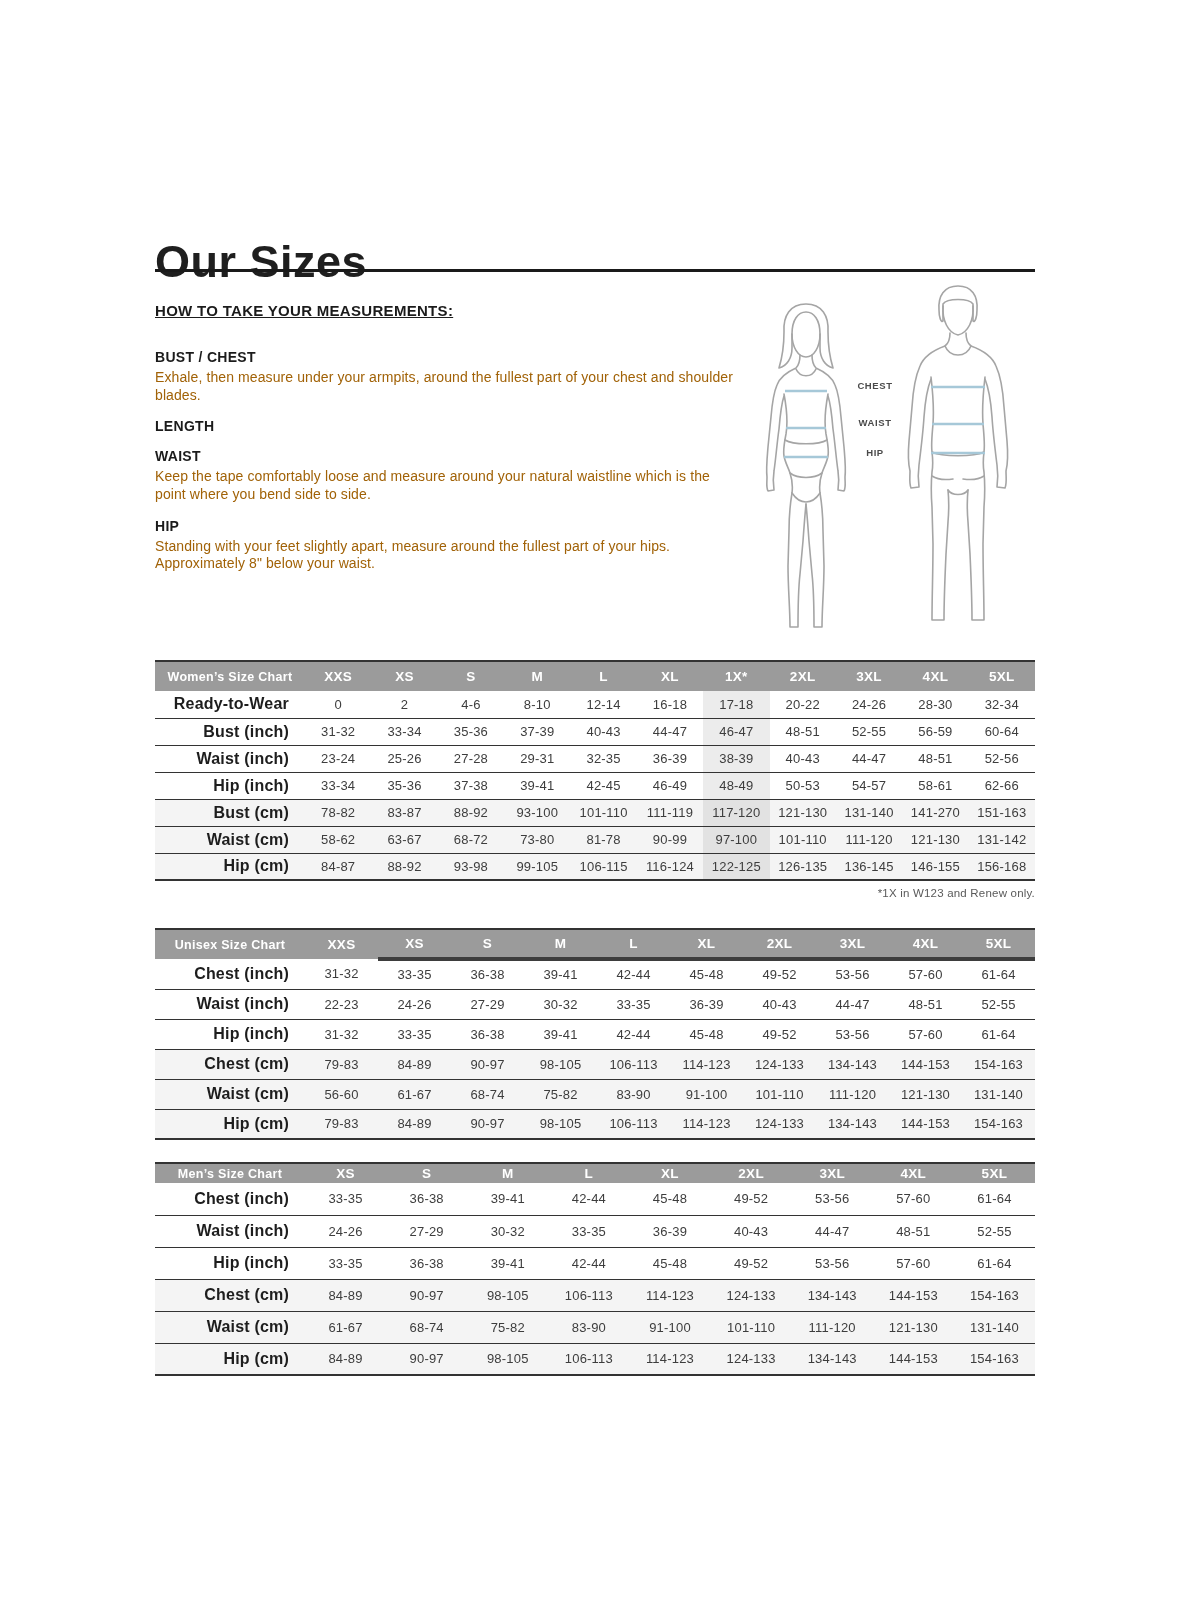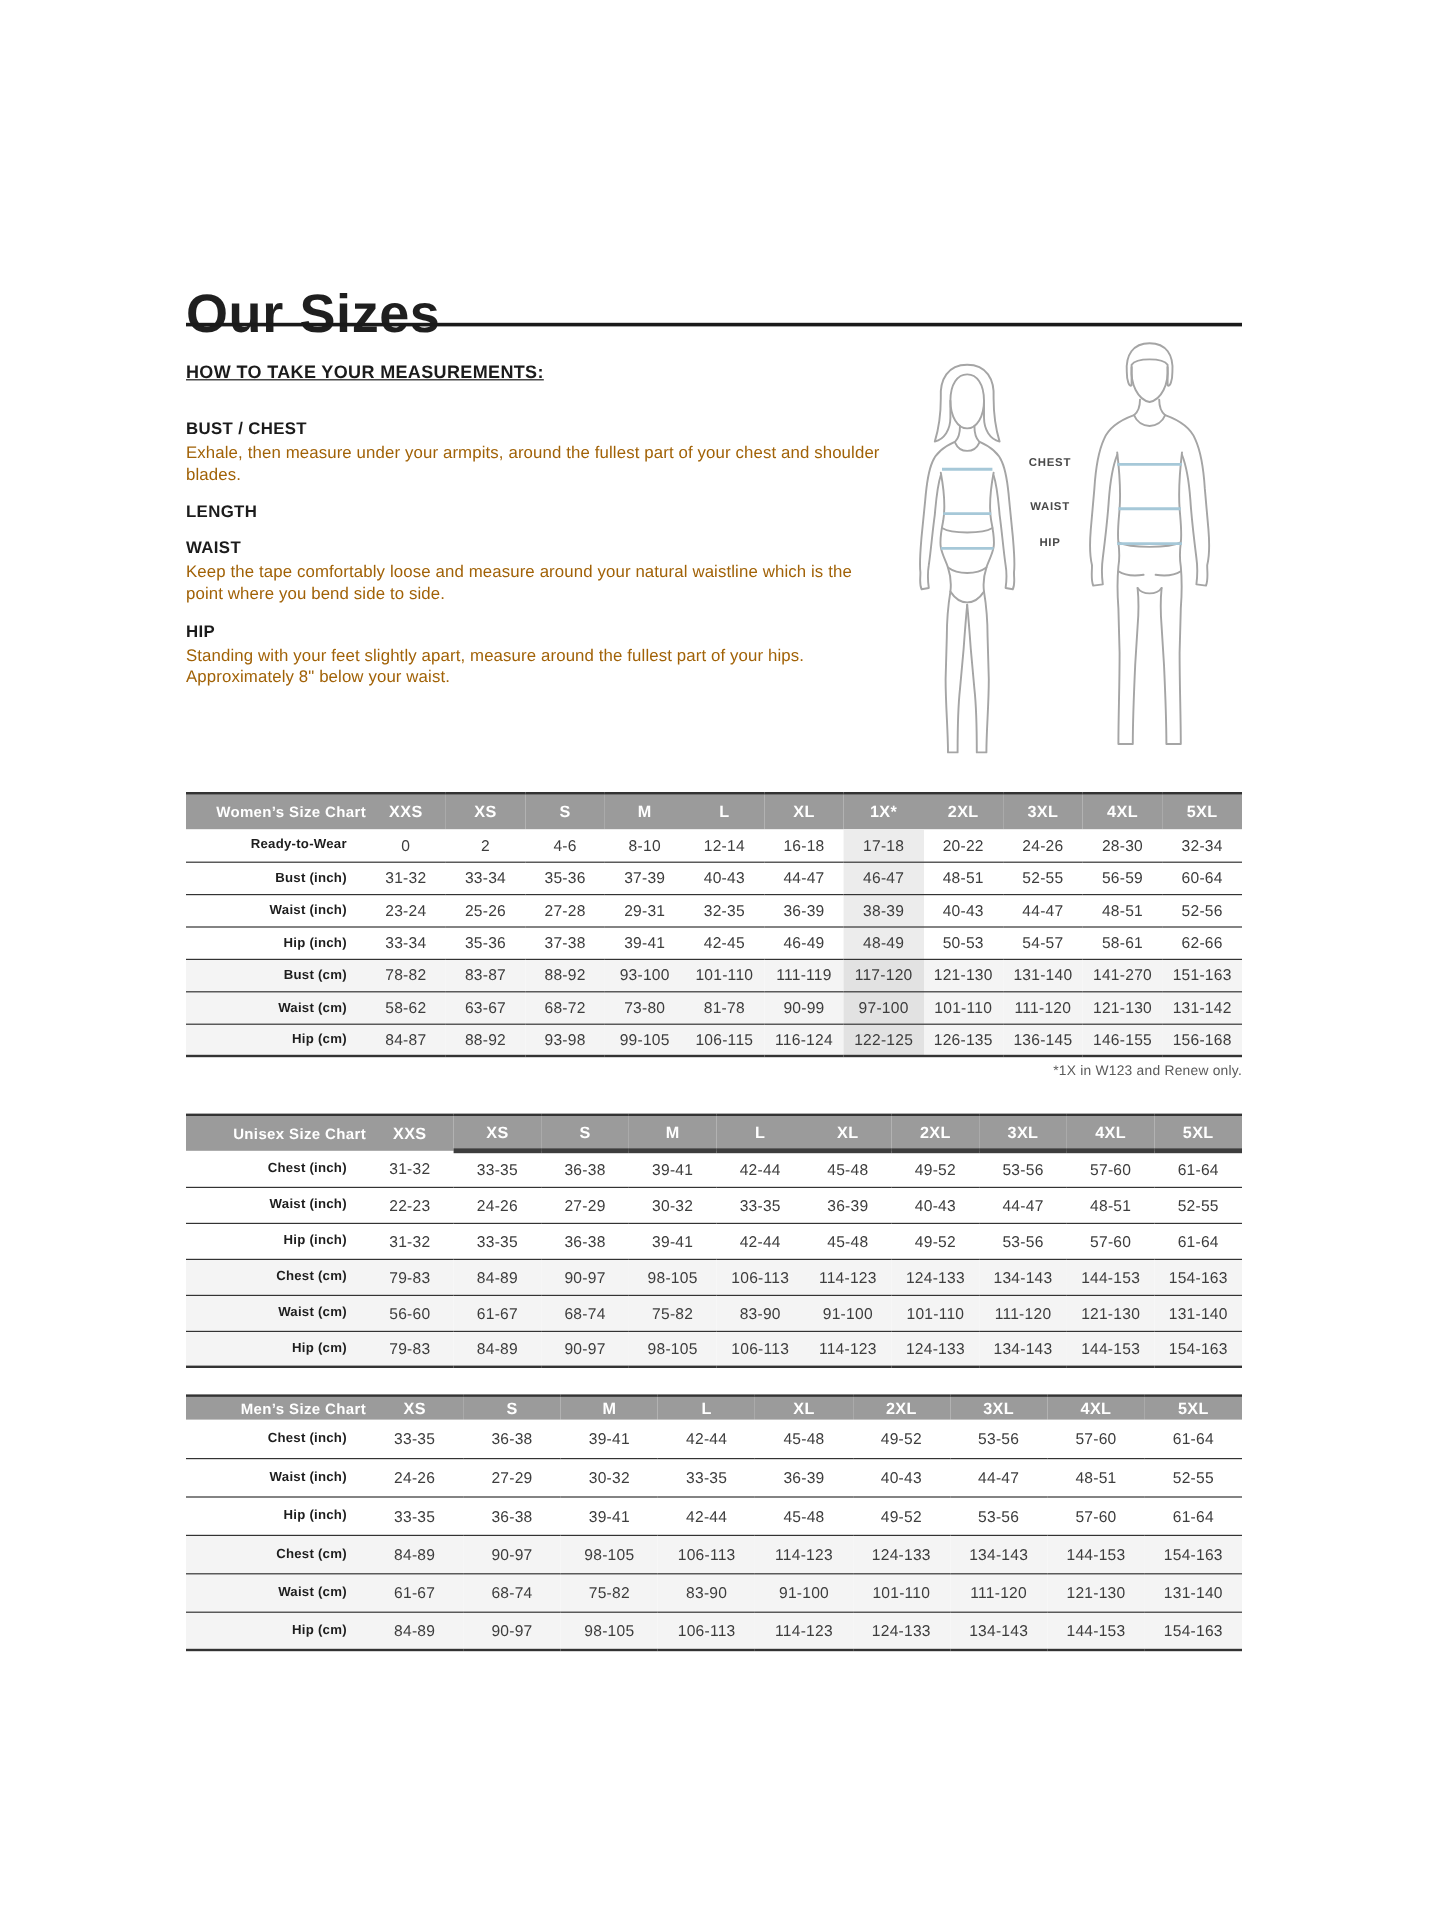--- a/index.html
+++ b/index.html
@@ -31,24 +31,24 @@
   
   .table-wrap{left:155px;width:880px;}
   #women-wrap{top:660px;} #unisex-wrap{top:928px;} #men-wrap{top:1162px;}
   table.size-table{border-collapse:collapse;table-layout:fixed;width:880px;
                    border-top:2px solid #333;border-bottom:2px solid #333;}
   table.size-table th:first-child, table.size-table td:first-child{width:150px;}
   table.size-table thead tr{height:30px;}
   table.men thead tr{height:20px;}
   table.size-table th{background:#9b9b9b;color:#ffffff;font-size:13.5px;font-weight:700;
                       letter-spacing:.3px;text-align:center;padding:0;}
-  table.size-table th.chart-name{font-size:12.5px;text-align:right;}
+  table.size-table th.chart-name{font-size:12.5px;}
   table.size-table th.underlined{border-bottom:4px solid #3d3d3d;}
   table.size-table td{text-align:center;font-size:13px;color:#3d3d3d;letter-spacing:.2px;padding:0;}
-  table.size-table td.row-label{text-align:right;padding-right:16px;font-weight:700;color:#1d1d1d;font-size:11px;}
+  table.size-table td.row-label{text-align:right;padding-right:16px;font-weight:700;color:#1d1d1d;font-size:16px;}
   table.size-table tbody tr + tr{border-top:1.5px solid #333;}
   table.women tbody tr{height:27px;}
   table.unisex tbody tr{height:30px;}
   table.men tbody tr{height:32px;}
   table.size-table tbody tr.shaded{background:#f4f4f4;}
   table.size-table td.hi{background:#ececec;}
   table.size-table tr.shaded td.hi{background:#e2e2e2;}
   .footnote{text-align:right;font-size:11.5px;color:#5a5a5a;margin-top:6px;letter-spacing:.2px;}
 </style>
 </head>

